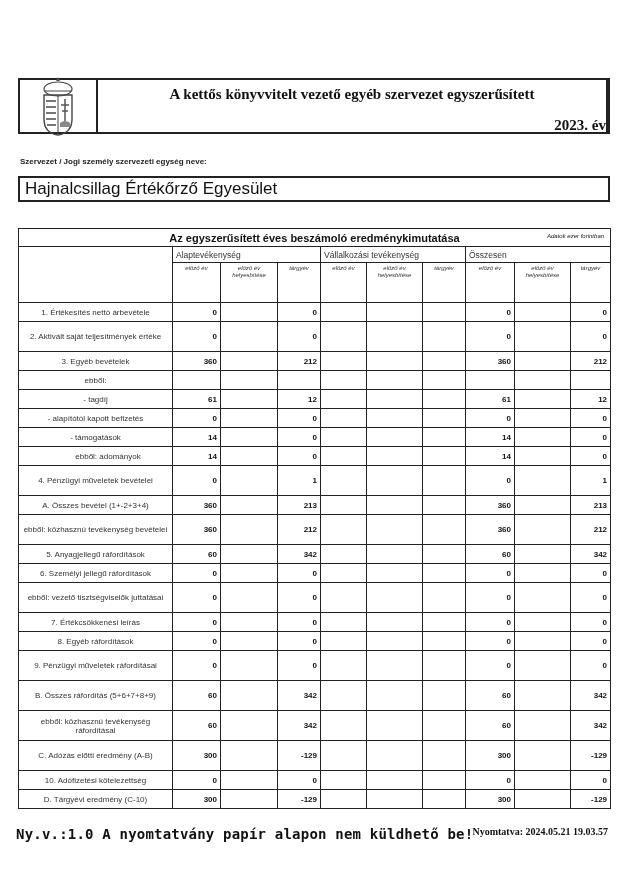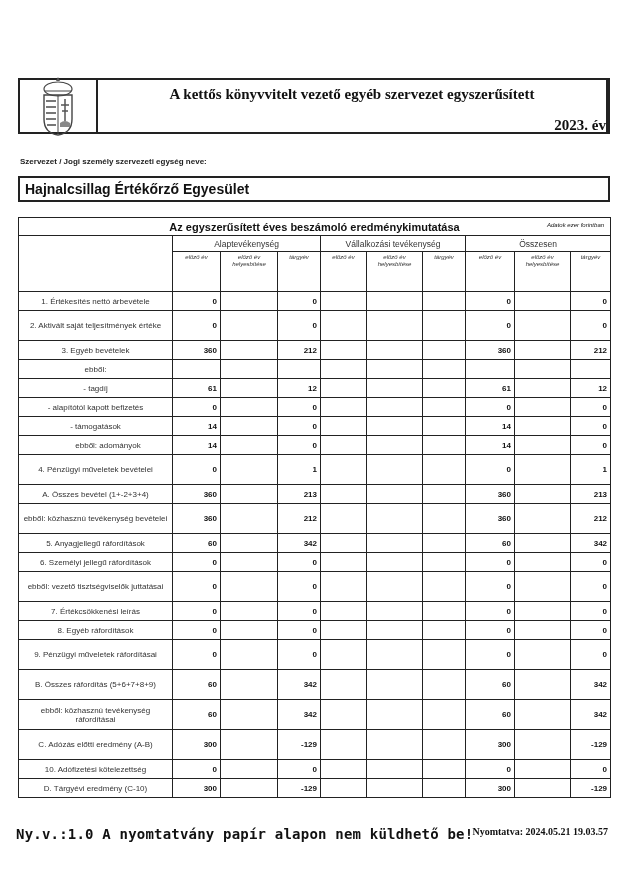--- a/index.html
+++ b/index.html
@@ -5,27 +5,27 @@
   html, body { margin: 0; padding: 0; background: #ffffff; }
   body { width: 622px; height: 881px; position: relative; overflow: hidden; font-family: "Liberation Sans", sans-serif; color: #111; }
 
   .header-box { position: absolute; left: 18px; top: 78px; width: 592px; height: 56px; border: 2px solid #222; box-sizing: border-box; display: flex; }
   .emblem-cell { width: 76px; border-right: 2px solid #222; display: flex; align-items: center; justify-content: center; }
   .title-cell { flex: 1; border-right: 2px solid #222; text-align: center; font-family: "Liberation Serif", serif; font-weight: bold; font-size: 15px; line-height: 17px; padding-top: 6px; }
   .title-cell .year { margin-top: 14px; font-size: 15px; text-align: right; }
   .code-cell { width: 72px; display: flex; align-items: center; justify-content: center; font-family: "Liberation Serif", serif; font-size: 15px; }
 
   .org-label { position: absolute; left: 20px; top: 157px; font-size: 8px; font-weight: bold; color: #222; }
-  .org-box { position: absolute; left: 18px; top: 176px; width: 592px; height: 26px; border: 2px solid #222; box-sizing: border-box; font-size: 14px; font-weight: bold; padding-left: 5px; line-height: 22px; }
-
-  table.report { position: absolute; left: 18px; top: 217px; width: 592px; border-collapse: collapse; table-layout: fixed; font-size: 8px; }
+  .org-box { position: absolute; left: 18px; top: 176px; width: 592px; height: 26px; border: 2px solid #222; box-sizing: border-box; font-size: 17px; font-weight: normal; padding-left: 5px; line-height: 22px; }
+
+  table.report { position: absolute; left: 18px; top: 228px; width: 592px; border-collapse: collapse; table-layout: fixed; font-size: 8px; }
   table.report td, table.report th { border: 1.5px solid #222; padding: 0 3px; box-sizing: border-box; }
   .t-title { font-weight: bold; font-size: 11px; text-align: center; position: relative; height: 18px; }
   .t-title .unit { position: absolute; right: 6px; top: 4px; font-size: 6px; font-style: italic; font-weight: normal; }
-  .grp { font-weight: normal; font-size: 8.5px; text-align: center; height: 16px; color: #333; margin-left: 40px; }
+  .grp { font-weight: normal; font-size: 8.5px; text-align: left; height: 16px; color: #333; margin-left: 40px; }
   .sub { font-style: italic; font-size: 6px; font-weight: normal; text-align: center; vertical-align: top; height: 40px; color: #333; line-height: 7px; padding-top: 2px !important; }
   .lbl { text-align: center; vertical-align: middle; color: #333; line-height: 9px; }
   .lbl.indent { padding-left: 28px; }
   .num { text-align: right; font-weight: bold; vertical-align: middle; font-size: 8px; }
   tr.h1 td { height: 19px; }
   tr.h2 td { height: 30px; }
 
   .footer-left { position: absolute; left: 16px; top: 826px; font-family: "DejaVu Sans Mono", monospace; font-size: 14px; font-weight: bold; letter-spacing: 0.2px; }
   .footer-right { position: absolute; right: 14px; top: 826px; font-family: Liberation Serif, serif; font-size: 10px; font-weight: bold; }
 </style>

